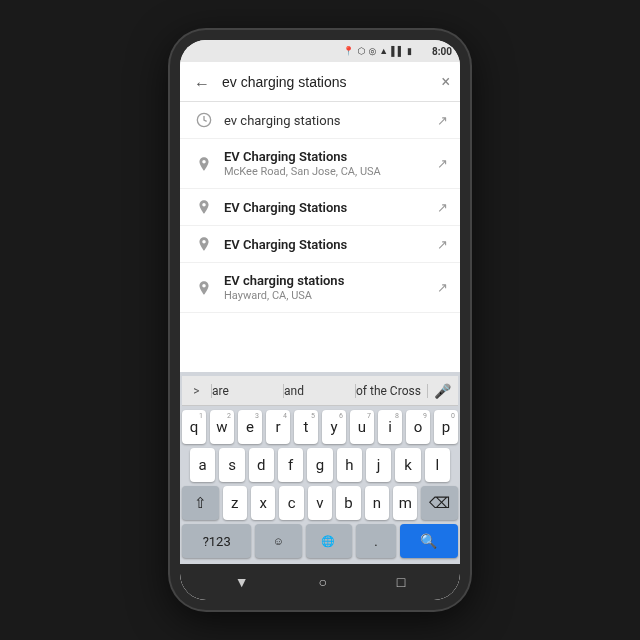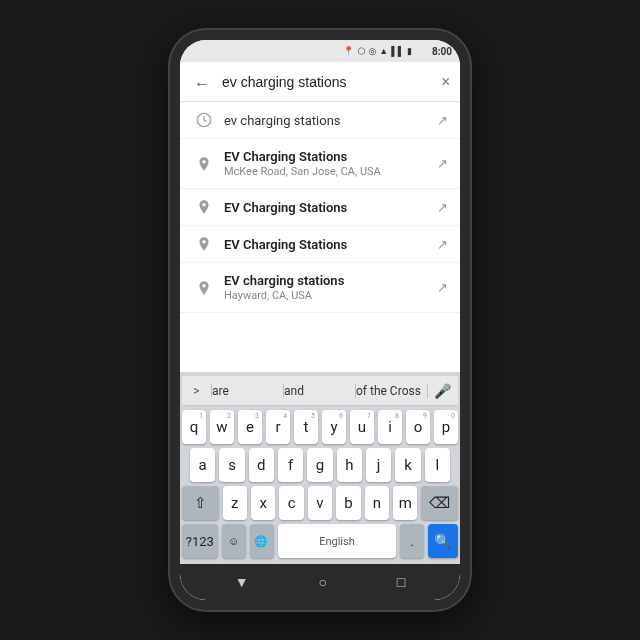--- a/index.html
+++ b/index.html
@@ -353,21 +353,20 @@
         <div class="key">b</div>
         <div class="key">n</div>
         <div class="key">m</div>
         <div class="key dark wide">⌫</div>
       </div>
 
       <div class="key-row">
         <div class="key dark" style="font-size:13px; flex:1.2;">?123</div>
         <div class="key dark" style="font-size:11px; flex:0.8;">☺</div>
         <div class="key dark" style="font-size:11px; flex:0.8;">🌐</div>
-        <div class="key space-key">English</div>
         <div class="key dark" style="font-size:13px; flex:0.7;">.</div>
         <div class="key action-key" style="flex:1;">🔍</div>
       </div>
 
     </div>
 
     <div class="bottom-nav">
       <span class="nav-btn">▼</span>
       <span class="nav-btn">○</span>
       <span class="nav-btn">□</span>

